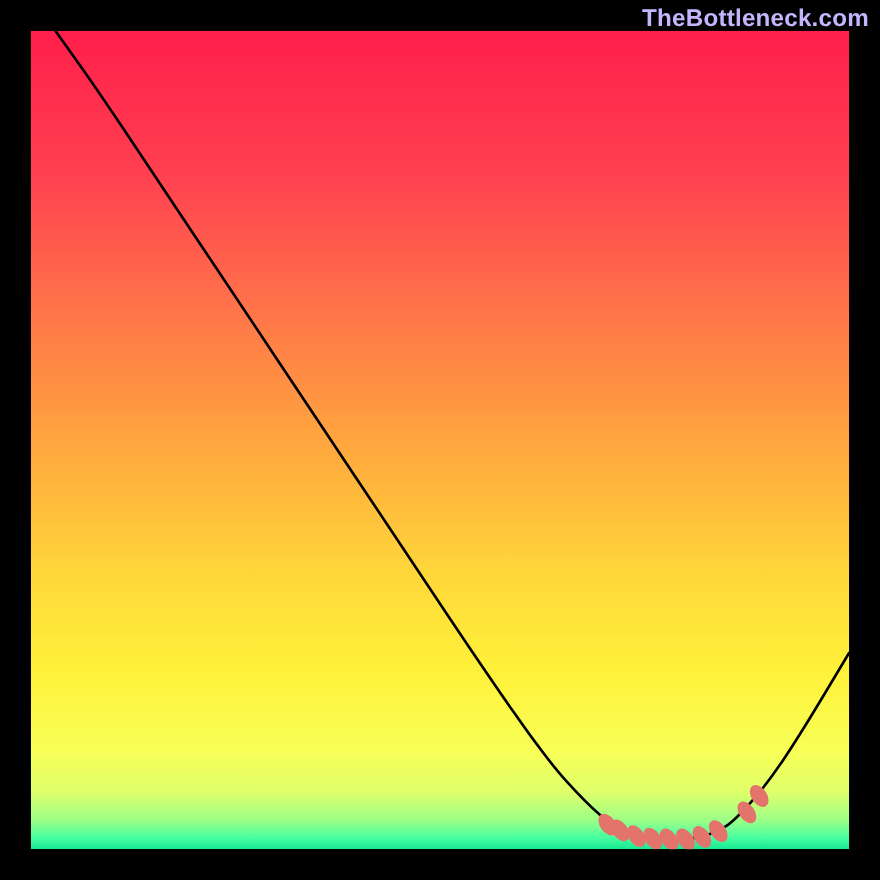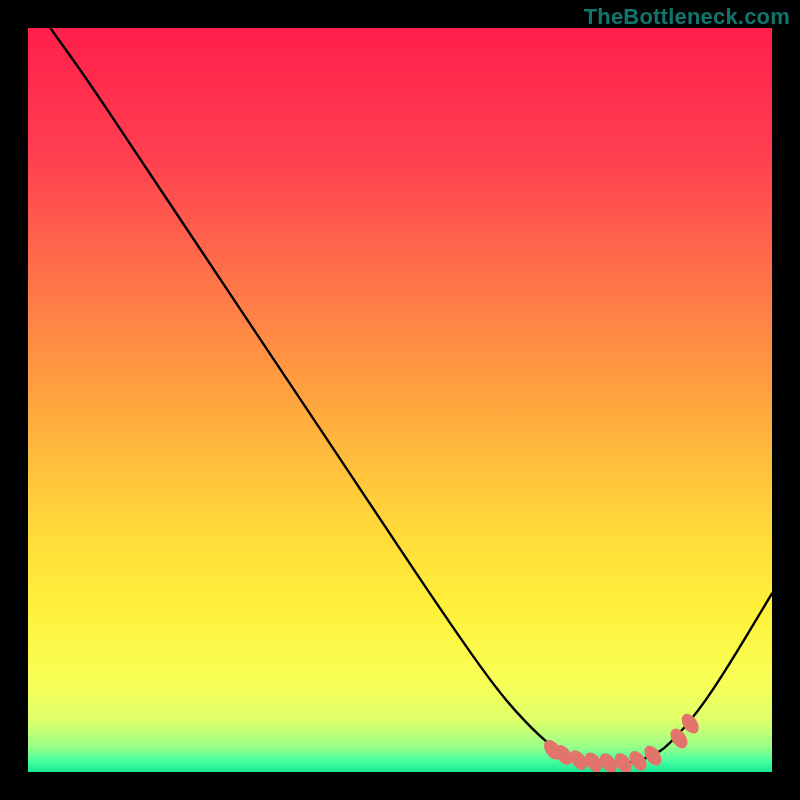--- a/index.html
+++ b/index.html
@@ -16,21 +16,21 @@
     width: 800px;
     height: 800px;
     background: #000;
   }
   .watermark {
     position: absolute;
     top: 4px;
     right: 10px;
     font-size: 22px;
     font-weight: 600;
-    color: #0f766e;
+    color: #c4b5fd;
     letter-spacing: 0.2px;
     z-index: 10;
   }
   .plot-wrap {
     position: absolute;
     left: 28px;
     top: 28px;
     width: 744px;
     height: 744px;
   }

